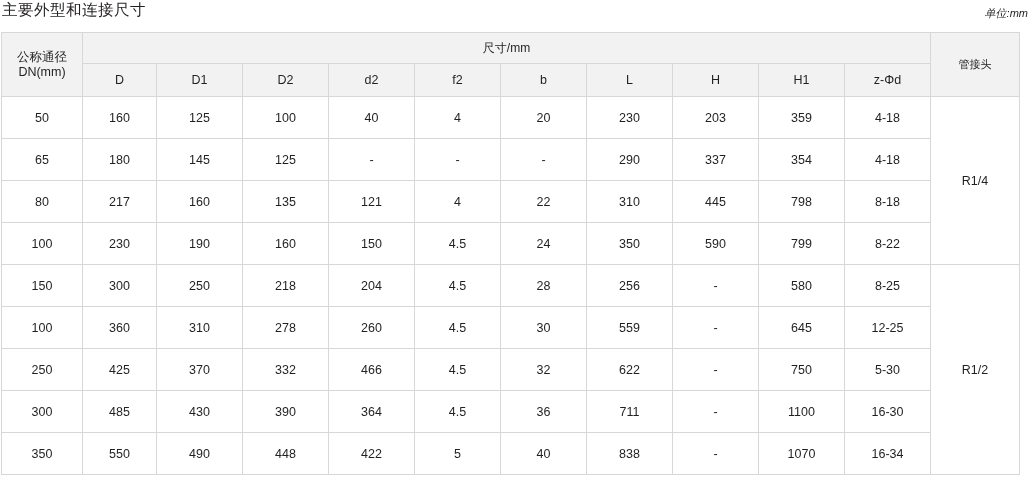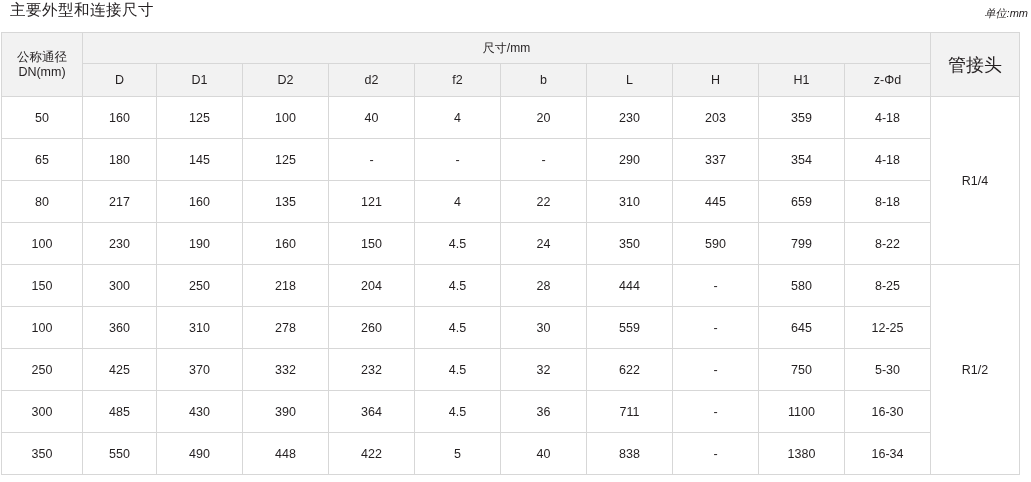--- a/index.html
+++ b/index.html
@@ -17,21 +17,20 @@
   .page {
     position: relative;
     width: 1031px;
     height: 482px;
     box-sizing: border-box;
   }
   .title-row {
     position: relative;
     height: 30px;
     padding: 2px 2px 0 2px;
-    margin-left: 8px;
   }
   .doc-title {
     position: absolute;
     left: 2px;
     top: 0px;
     font-size: 15.5px;
     color: #231f20;
     letter-spacing: 0.5px;
   }
   .unit-note {
@@ -67,21 +66,21 @@
     font-size: 12.5px;
     line-height: 15px;
   }
   th.hdr-span {
     height: 30px;
     font-size: 12px;
   }
   th.hdr-joint {
     width: 89px;
     height: 62px;
-    font-size: 18px;
+    font-size: 11px;
   }
   th.hdr-sub {
     height: 32px;
     font-size: 12.5px;
   }
   tbody td {
     height: 41px;
     background: #ffffff;
     font-size: 12.5px;
   }
@@ -178,21 +177,21 @@
       <tr>
         <td class="dn-cell">80</td>
         <td>217</td>
         <td>160</td>
         <td>135</td>
         <td>121</td>
         <td>4</td>
         <td>22</td>
         <td>310</td>
         <td>445</td>
-        <td>659</td>
+        <td>798</td>
         <td>8-18</td>
       </tr>
       <tr>
         <td class="dn-cell">100</td>
         <td>230</td>
         <td>190</td>
         <td>160</td>
         <td>150</td>
         <td>4.5</td>
         <td>24</td>
@@ -202,21 +201,21 @@
         <td>8-22</td>
       </tr>
       <tr>
         <td class="dn-cell">150</td>
         <td>300</td>
         <td>250</td>
         <td>218</td>
         <td>204</td>
         <td>4.5</td>
         <td>28</td>
-        <td>444</td>
+        <td>256</td>
         <td>-</td>
         <td>580</td>
         <td>8-25</td>
         <td class="joint-cell" rowspan="5">R1/2</td>
       </tr>
       <tr>
         <td class="dn-cell">100</td>
         <td>360</td>
         <td>310</td>
         <td>278</td>
@@ -226,21 +225,21 @@
         <td>559</td>
         <td>-</td>
         <td>645</td>
         <td>12-25</td>
       </tr>
       <tr>
         <td class="dn-cell">250</td>
         <td>425</td>
         <td>370</td>
         <td>332</td>
-        <td>232</td>
+        <td>466</td>
         <td>4.5</td>
         <td>32</td>
         <td>622</td>
         <td>-</td>
         <td>750</td>
         <td>5-30</td>
       </tr>
       <tr>
         <td class="dn-cell">300</td>
         <td>485</td>
@@ -257,19 +256,19 @@
       <tr>
         <td class="dn-cell">350</td>
         <td>550</td>
         <td>490</td>
         <td>448</td>
         <td>422</td>
         <td>5</td>
         <td>40</td>
         <td>838</td>
         <td>-</td>
-        <td>1380</td>
+        <td>1070</td>
         <td>16-34</td>
       </tr>
     </tbody>
   </table>
 
 </div>
 
 </body></html>

